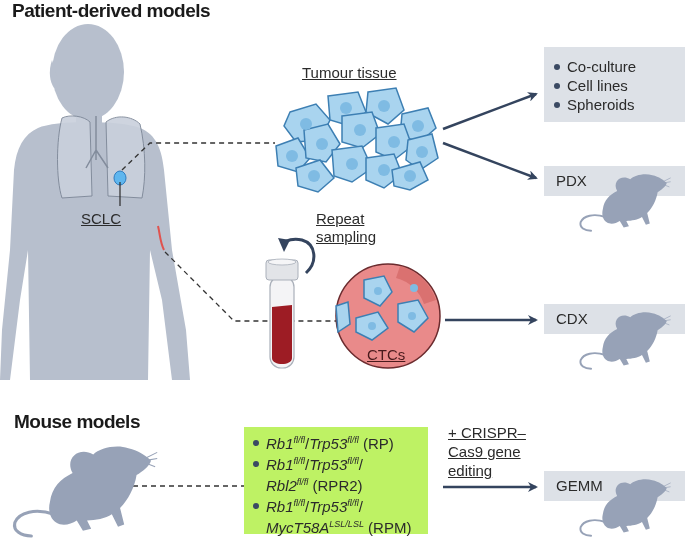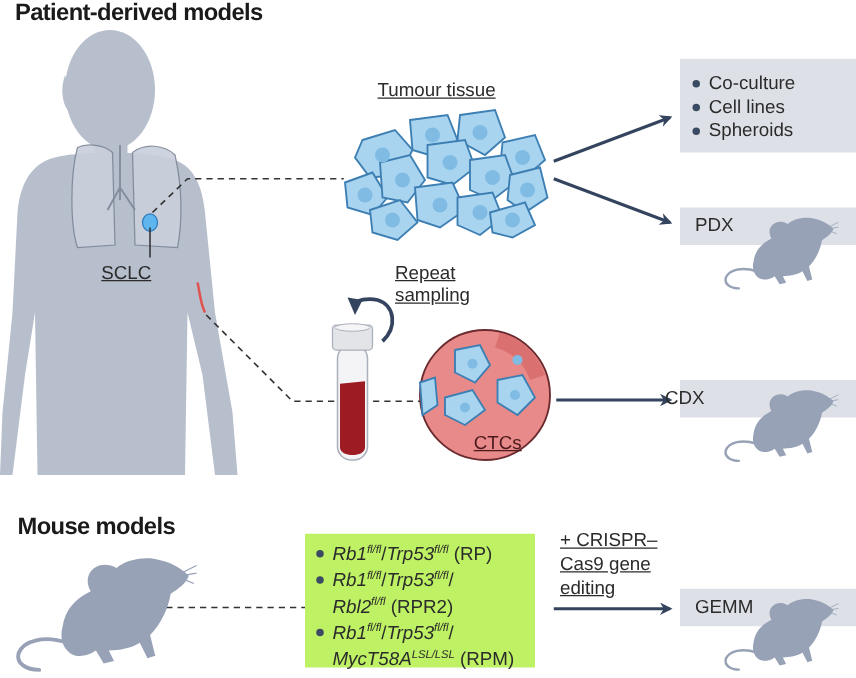--- a/index.html
+++ b/index.html
@@ -134,29 +134,29 @@
 
 <div class="abs heading" style="left:0;top:0;padding-left:12px;">Patient-derived models</div>
 <div class="abs heading" style="left:14px;top:411px;">Mouse models</div>
 
 <div class="abs label" style="left:81px;top:210px;">SCLC</div>
 <div class="abs label" style="left:302px;top:64px;">Tumour tissue</div>
 <div class="abs label" style="left:316px;top:210px;line-height:18px;">
   <div>Repeat</div>
   <div>sampling</div>
 </div>
-<div class="abs label" style="left:367px;top:346px;color:#4a1a1c;margin-left:12px;">CTCs</div>
+<div class="abs label" style="left:367px;top:346px;color:#4a1a1c;">CTCs</div>
 
 <ul class="bullets abs" style="left:551px;top:57px;">
   <li>Co-culture</li>
   <li>Cell lines</li>
   <li>Spheroids</li>
 </ul>
 <div class="box-text" style="left:556px;top:172px;">PDX</div>
-<div class="box-text" style="left:532px;top:310px;">CDX</div>
+<div class="box-text" style="left:556px;top:310px;">CDX</div>
 <div class="box-text" style="left:556px;top:477px;">GEMM</div>
 
 <div class="abs label" style="left:448px;top:423px;line-height:19px;">
   <div>+ CRISPR–</div>
   <div>Cas9 gene</div>
   <div>editing</div>
 </div>
 
 <div class="yellow-box">
   <ul class="bullets geno" style="position:absolute;left:6px;top:6px;width:178px;" id="geno-list">

